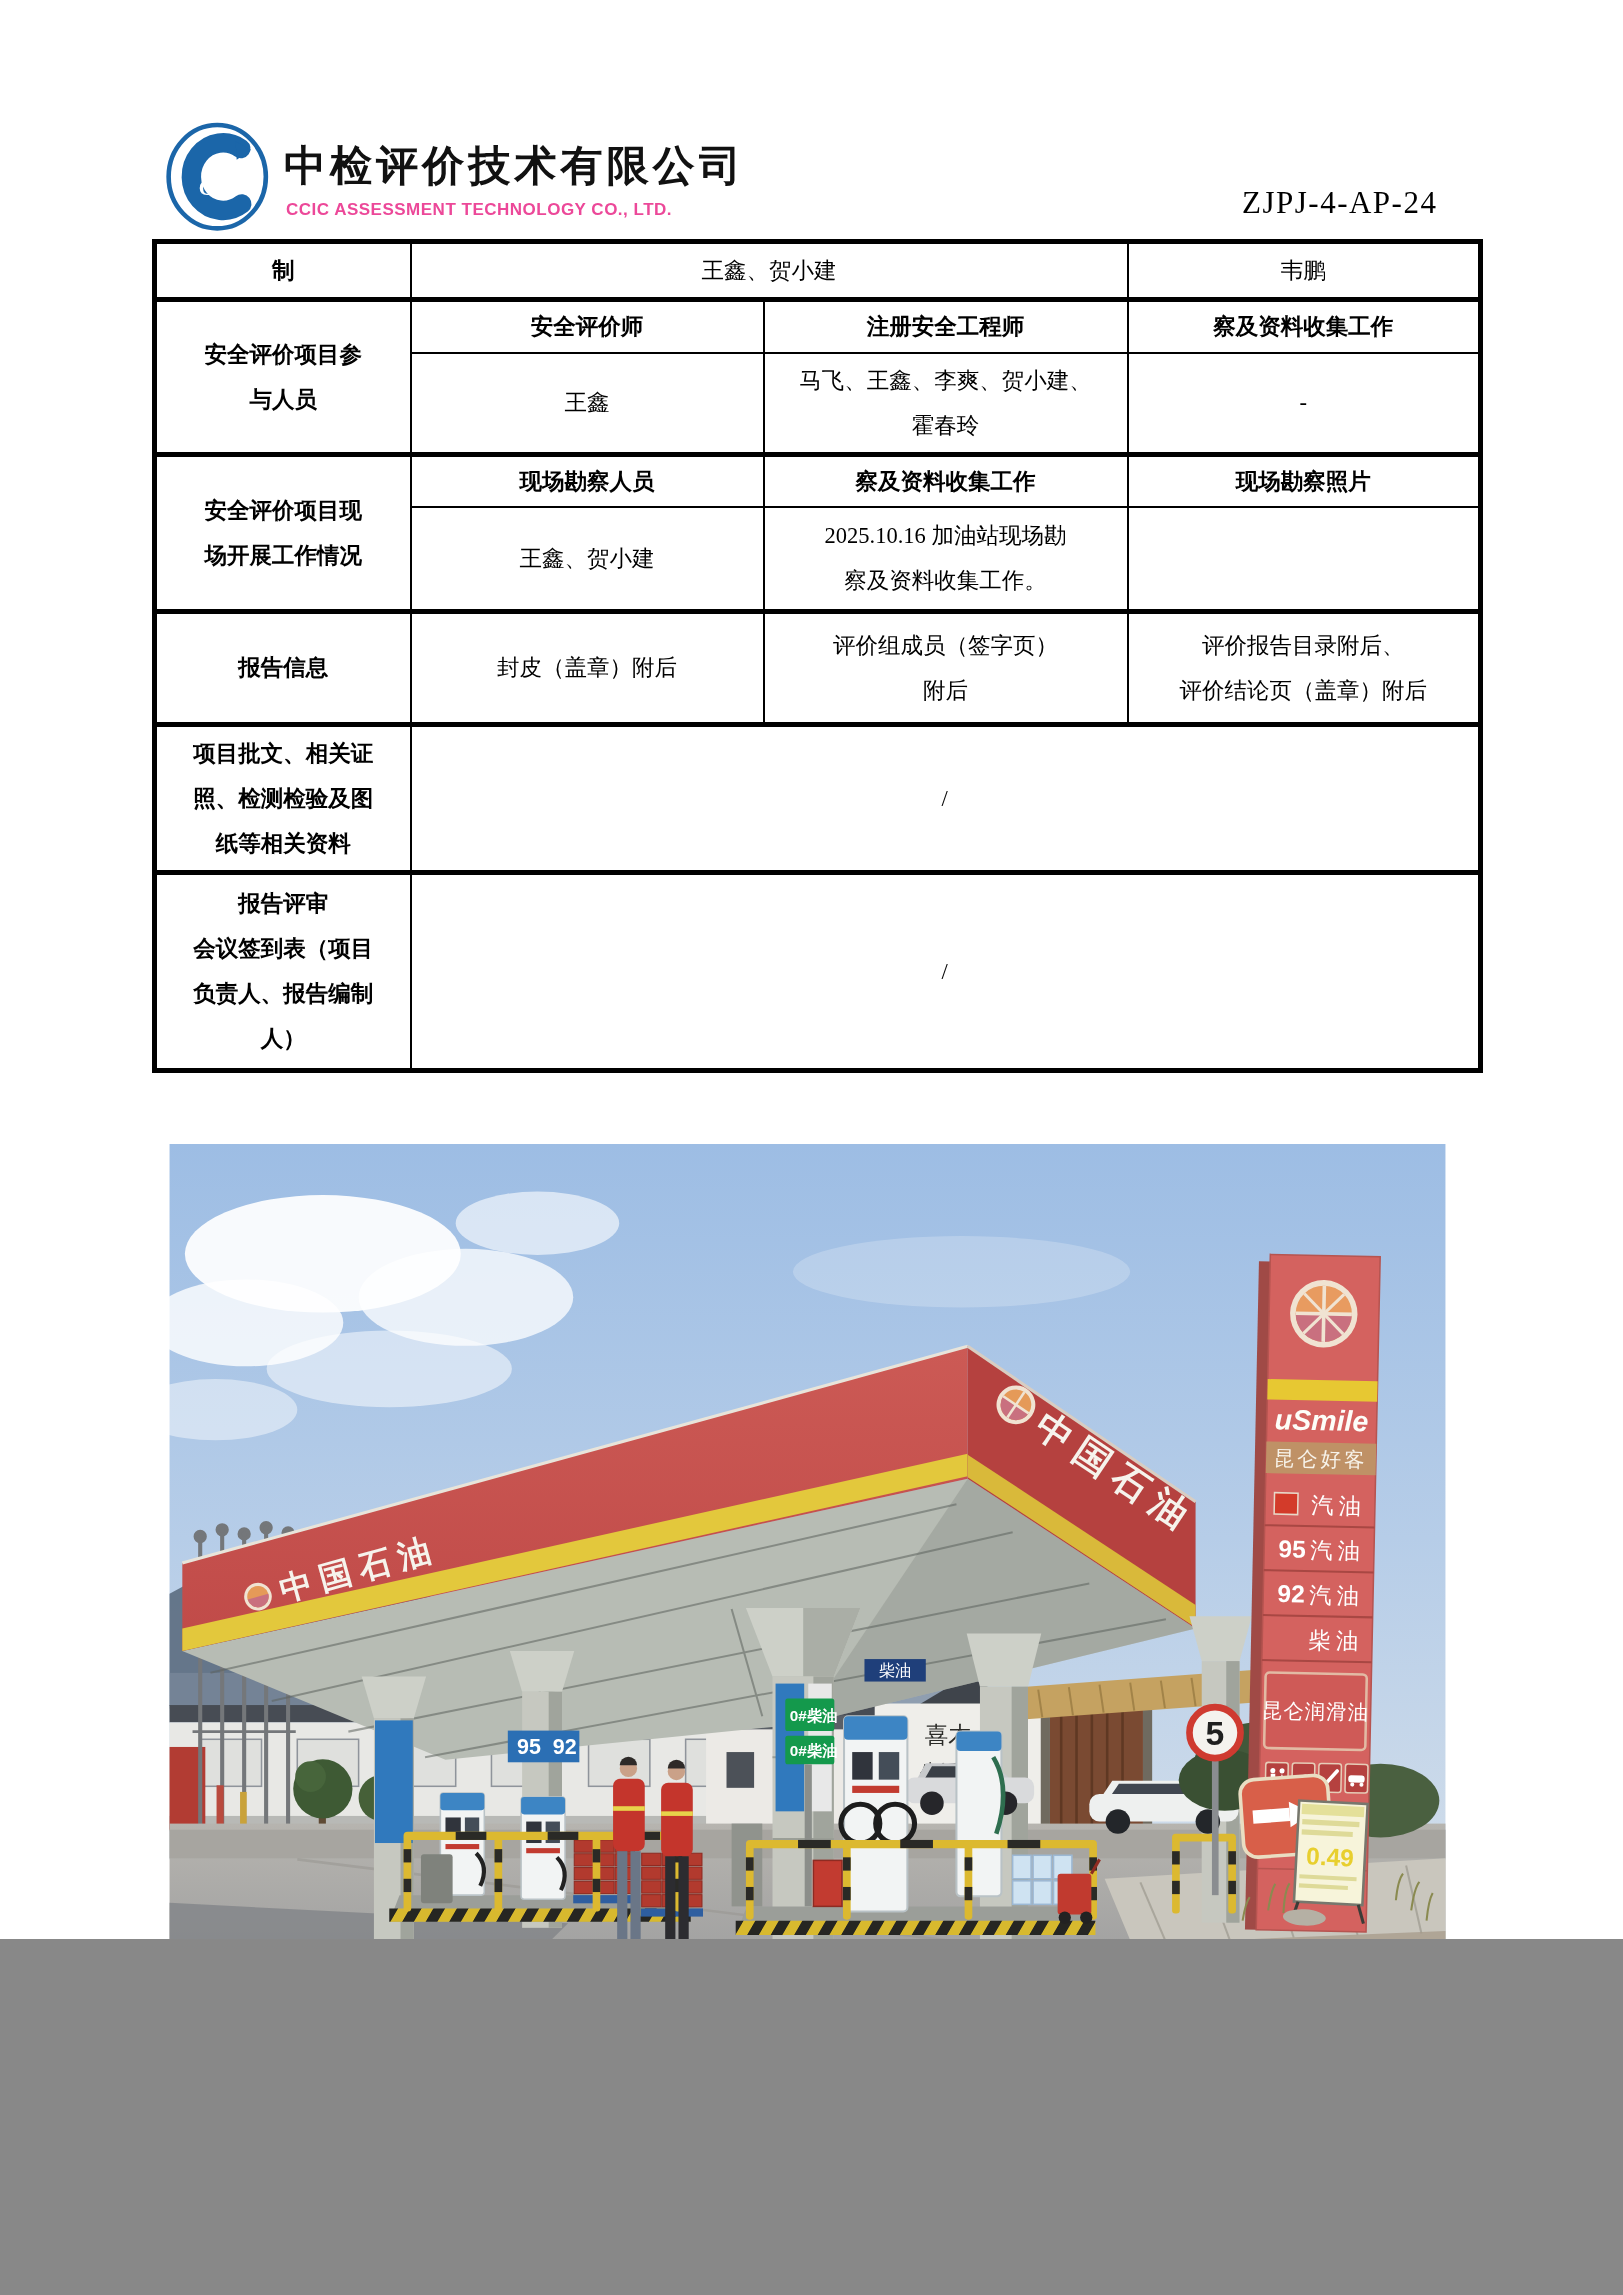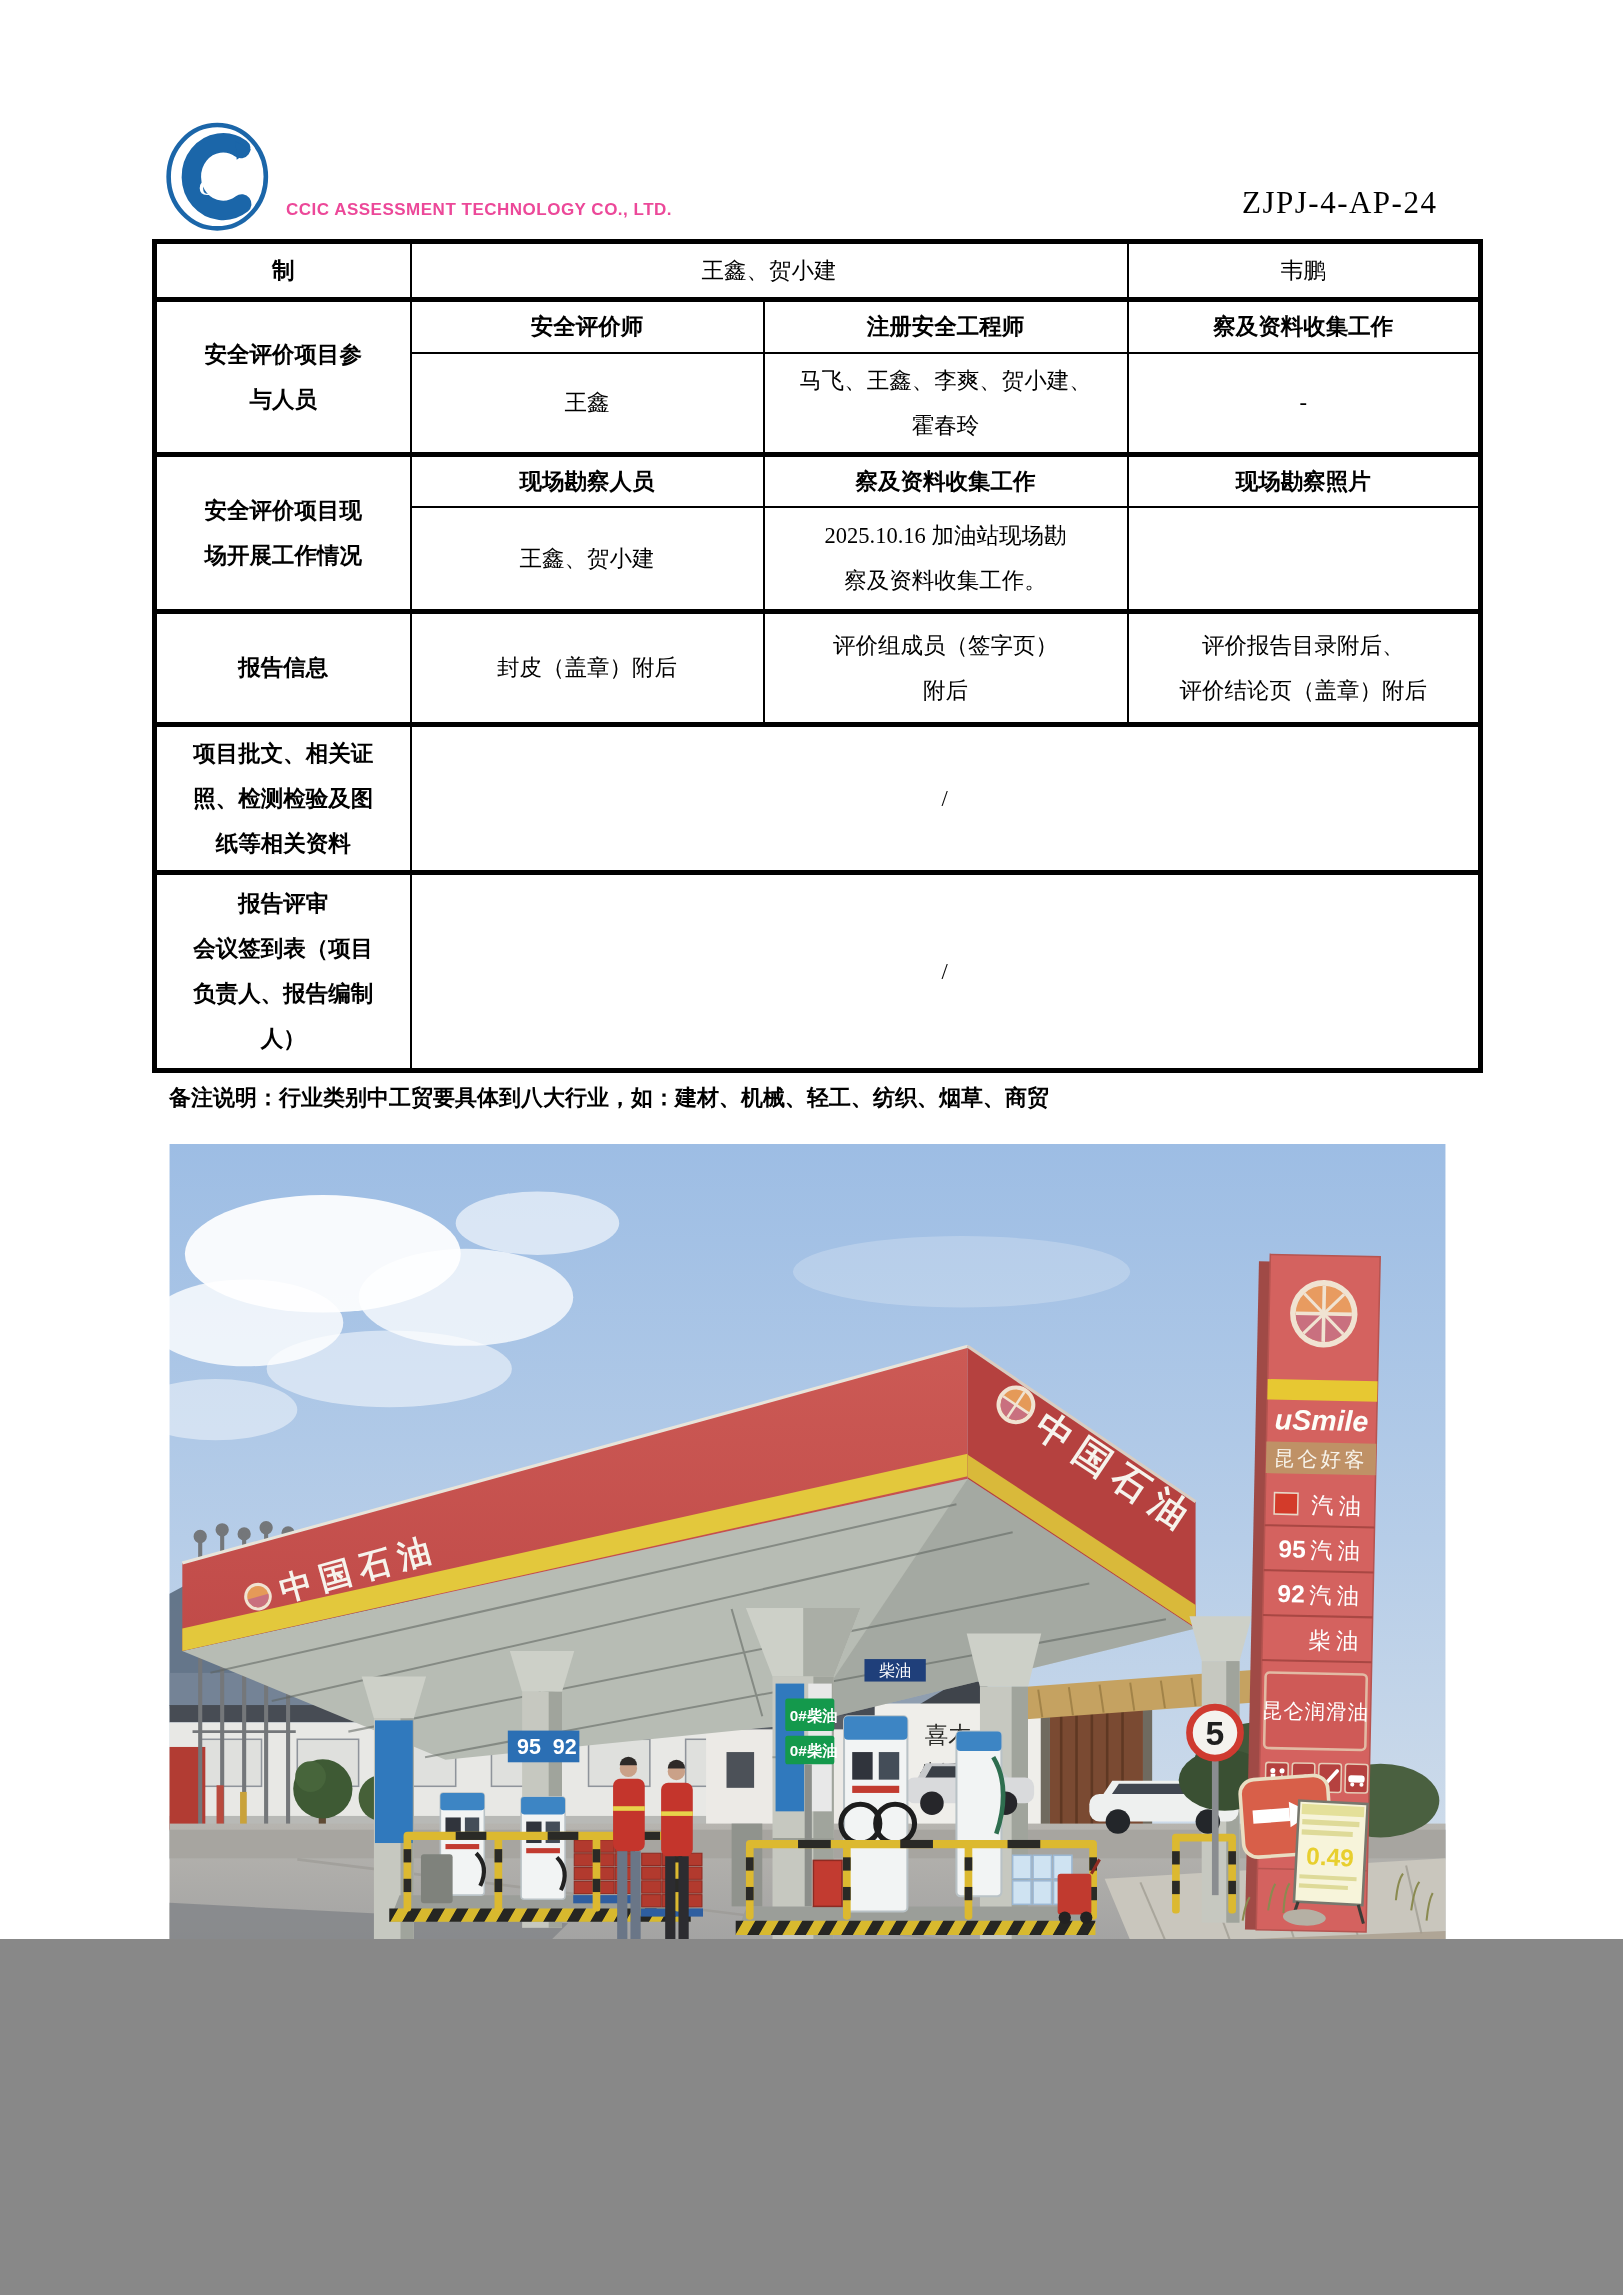--- a/index.html
+++ b/index.html
@@ -35,20 +35,21 @@
 <body>
 
 <div id="page">
 
   <svg id="logo" viewBox="0 0 205 215">
     <ellipse cx="102" cy="107" rx="95" ry="101" fill="#ffffff" stroke="#1b66a9" stroke-width="9"></ellipse>
     <path d="M 148 52 A 62 66 0 1 0 150 160" fill="none" stroke="#1b66a9" stroke-width="38" stroke-linecap="round"></path>
     <polygon points="138,38 168,54 140,74" fill="#1b66a9"></polygon>
     <text x="66" y="142" font-size="40" font-weight="bold" fill="#ffffff" style="font-family:'Liberation Serif',serif;letter-spacing:2px;">CIC</text>
   </svg>
+  <div id="company-cn">中检评价技术有限公司</div>
   <div id="company-en">CCIC ASSESSMENT TECHNOLOGY CO., LTD.</div>
   <div id="doc-code">ZJPJ-4-AP-24</div>
 
   <table class="tbl">
     <colgroup>
         <col style="width:256px">
         <col style="width:353px">
         <col style="width:364px">
         <col style="width:353px">
       </colgroup>
@@ -101,21 +102,20 @@
     <tr class="hb" style="height:198px">
       <td class="b pre">报告评审
 会议签到表（项目
 负责人、报告编制
 人）</td>
       <td colspan="3">/</td>
     </tr>
   </tbody>
     </table>
 
-  <div id="remark">备注说明：行业类别中工贸要具体到八大行业，如：建材、机械、轻工、纺织、烟草、商贸</div>
 
   <div id="photo">
   <svg viewBox="0 0 2497 1822" width="1277" height="931">
     <defs>
       <linearGradient id="gSky" x1="0" y1="0" x2="0" y2="1">
         <stop offset="0" stop-color="#9dbde4"></stop>
             <stop offset="0.55" stop-color="#b6cde8"></stop>
             <stop offset="1" stop-color="#cfdcea"></stop>
       </linearGradient>
       <linearGradient id="gGround" x1="0" y1="0" x2="0" y2="1">

